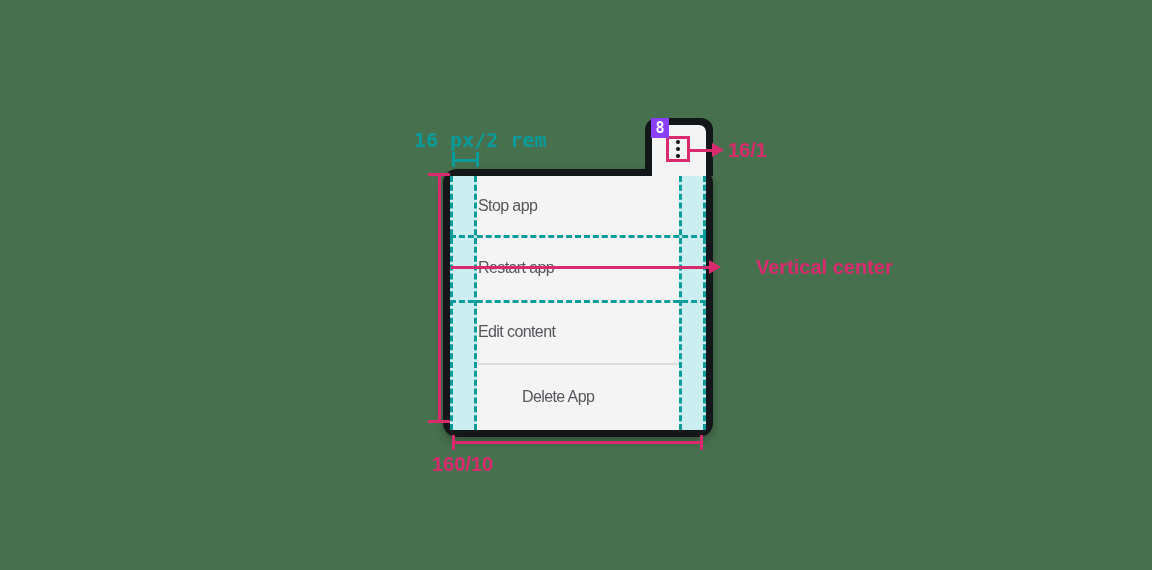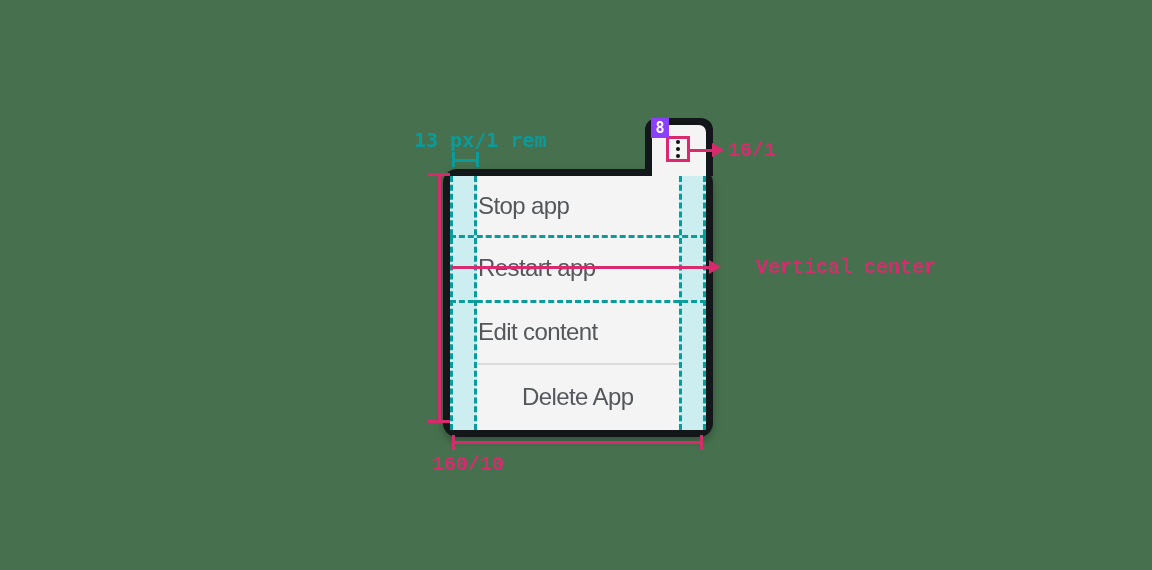--- a/index.html
+++ b/index.html
@@ -20,21 +20,21 @@
 
   
   #black-tab{left:645px;top:118px;width:68px;height:58px;background:var(--ink);border-radius:12px 12px 0 0;}
   #black-body{left:443px;top:169px;width:270px;height:268px;background:var(--ink);border-radius:14px;box-shadow:0 4px 9px rgba(0,0,0,.28);}
   
   #gray-tab{left:652px;top:125px;width:54px;height:52px;background:var(--surface);border-radius:7px 7px 0 0;}
   #gray-body{left:450px;top:176px;width:256px;height:254px;background:var(--surface);border-radius:4px;}
 
   
   .menu-item{left:450px;width:256px;display:flex;align-items:center;padding-left:28px;box-sizing:border-box;
-    color:var(--itemtext);font-size:24px;letter-spacing:-0.6px;}
+    color:var(--itemtext);font-size:16px;letter-spacing:-0.6px;}
   #row1{top:176px;height:60px;}
   #row2{top:236px;height:64px;}
   #row3{top:300px;height:63px;}
   #row4{top:363px;height:67px;margin-left:44px;}
   #divider{left:450px;top:363px;width:256px;height:2px;background:var(--divider);}
 
   
   .strip{top:176px;width:27px;height:254px;background:var(--strip);box-sizing:border-box;
     border-left:3px dashed var(--teal);border-right:3px dashed var(--teal);}
   #strip-left{left:450px;}
@@ -45,21 +45,21 @@
 
   
   #badge{left:651px;top:118px;width:18px;height:20px;background:var(--purple);color:#fff;
     font-family:"DejaVu Sans Mono",monospace;font-weight:bold;font-size:15px;line-height:20px;text-align:center;z-index:6;}
   #kebab-box{left:666px;top:136px;width:24px;height:26px;border:3px solid var(--pink);box-sizing:border-box;z-index:5;}
   #kebab-icon{left:666px;top:136px;width:24px;height:26px;display:flex;flex-direction:column;align-items:center;justify-content:center;gap:3px;}
   .kdot{width:4px;height:4px;border-radius:50%;background:#101010;}
 
   
   .pink-line{background:var(--pink);}
-  .pink-text{color:var(--pink);font-family:Liberation Mono, monospace;font-weight:bold;font-size:20px;white-space:nowrap;z-index:7;}
+  .pink-text{color:var(--pink);font-family:Liberation Sans, sans-serif;font-weight:bold;font-size:20px;white-space:nowrap;z-index:7;}
   .teal-text{color:var(--teal);font-family:"DejaVu Sans Mono",monospace;font-weight:bold;font-size:20px;white-space:nowrap;z-index:7;}
   .arrow-right{width:0;height:0;border-top:7px solid transparent;border-bottom:7px solid transparent;border-left:12px solid var(--pink);z-index:6;}
 
   #arrow16-line{left:690px;top:149px;width:24px;height:3px;z-index:6;}
   #arrow16-head{left:712px;top:143px;}
   #label16{left:728px;top:139px;}
 
   #vc-line{left:451px;top:266px;width:261px;height:3px;z-index:6;}
   #vc-head{left:709px;top:260px;}
   #vc-label{left:756px;top:256px;}
@@ -130,18 +130,18 @@
 
   <div class="abs pink-line" id="vdim-line"></div>
   <div class="abs pink-line" id="vdim-captop"></div>
   <div class="abs pink-line" id="vdim-capbot"></div>
 
   <div class="abs pink-line" id="hdim-line"></div>
   <div class="abs pink-line" id="hdim-capl"></div>
   <div class="abs pink-line" id="hdim-capr"></div>
   <div class="abs pink-text" id="hdim-label">160/10</div>
 
-  <div class="abs teal-text" id="pad-label">13 px/1 rem</div>
+  <div class="abs teal-text" id="pad-label">16 px/2 rem</div>
   <div class="abs teal-line" id="pad-bracket-line"></div>
   <div class="abs teal-line" id="pad-bracket-l"></div>
   <div class="abs teal-line" id="pad-bracket-r"></div>
 
 </div>
 
 </body></html>

